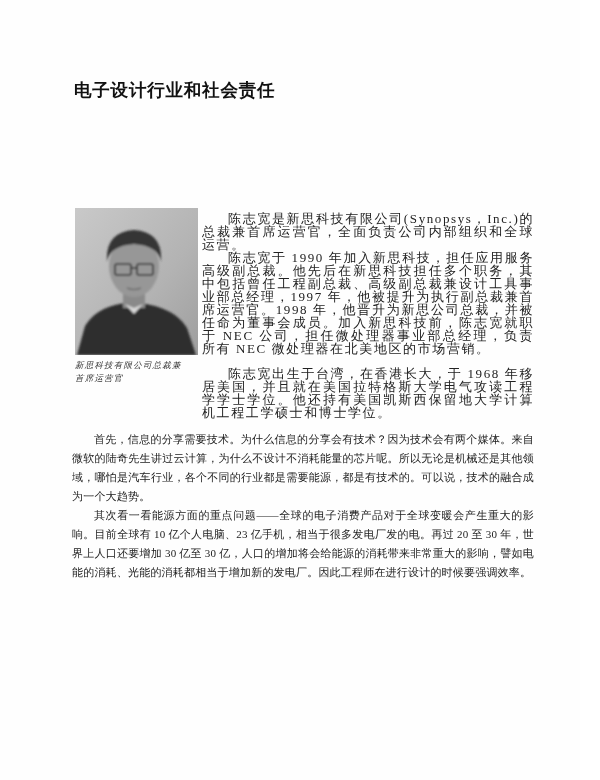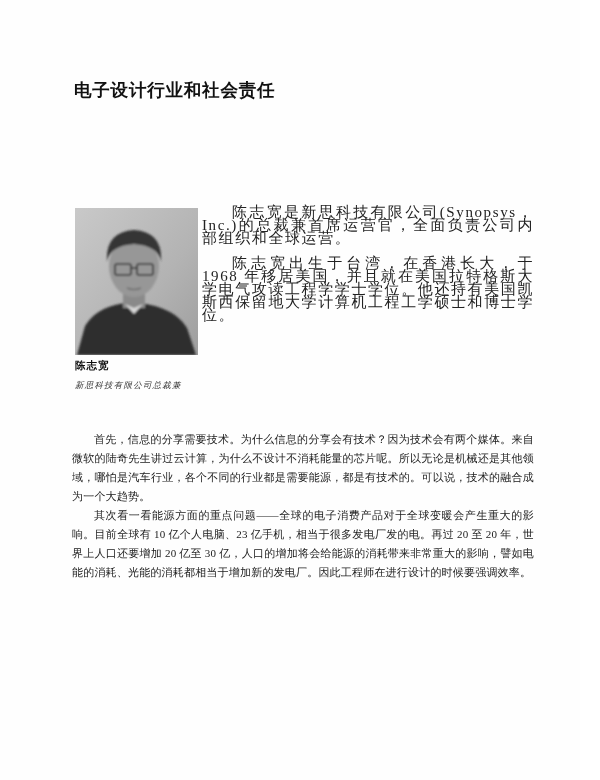--- a/index.html
+++ b/index.html
@@ -35,23 +35,23 @@
     width: 123px;
     height: 147px;
     background: #b9b9b9;
     overflow: hidden;
   }
   .photo svg { display: block; }
   
   .bio {
     position: absolute;
     left: 202px;
-    top: 206px;
+    top: 212px;
     width: 332px;
-    font-size: 15px;
+    font-size: 13px;
     line-height: 13px;
     letter-spacing: 1.6px;
     text-align: justify;
     color: #222;
   }
   .bio p {
     margin: 0;
     text-indent: 2em;
   }
   .bio p.bio-gap { margin-top: 12px; }
@@ -130,26 +130,27 @@
 
         <path d="M52,80 Q59,83 66,80" fill="none" stroke="#6f6f6f" stroke-width="1.4"></path>
 
         <path d="M50,96 L59,106 L68,96 L59,100 Z" fill="#d8d8d8"></path>
       </g>
     </svg>
   </div>
 
   <div class="bio">
     <p>陈志宽是新思科技有限公司(Synopsys，Inc.)的总裁兼首席运营官，全面负责公司内部组织和全球运营。</p>
+    <p>陈志宽于 1990 年加入新思科技，担任应用服务高级副总裁。他先后在新思科技担任多个职务，其中包括曾任工程副总裁、高级副总裁兼设计工具事业部总经理，1997 年，他被提升为执行副总裁兼首席运营官。1998 年，他晋升为新思公司总裁，并被任命为董事会成员。加入新思科技前，陈志宽就职于 NEC 公司，担任微处理器事业部总经理，负责所有 NEC 微处理器在北美地区的市场营销。</p>
     <p class="bio-gap">陈志宽出生于台湾，在香港长大，于 1968 年移居美国，并且就在美国拉特格斯大学电气攻读工程学学士学位。他还持有美国凯斯西保留地大学计算机工程工学硕士和博士学位。</p>
   </div>
 
   <div class="caption">
-    <div class="caption-name">陈志宽</div>
     <div class="caption-role">新思科技有限公司总裁兼</div>
+    <div class="caption-role">首席运营官</div>
   </div>
 
   <div class="article">
     <p>首先，信息的分享需要技术。为什么信息的分享会有技术？因为技术会有两个媒体。来自微软的陆奇先生讲过云计算，为什么不设计不消耗能量的芯片呢。所以无论是机械还是其他领域，哪怕是汽车行业，各个不同的行业都是需要能源，都是有技术的。可以说，技术的融合成为一个大趋势。</p>
-    <p>其次看一看能源方面的重点问题——全球的电子消费产品对于全球变暖会产生重大的影响。目前全球有 10 亿个人电脑、23 亿手机，相当于很多发电厂发的电。再过 20 至 20 年，世界上人口还要增加 20 亿至 30 亿，人口的增加将会给能源的消耗带来非常重大的影响，譬如电能的消耗、光能的消耗都相当于增加新的发电厂。因此工程师在进行设计的时候要强调效率。</p>
+    <p>其次看一看能源方面的重点问题——全球的电子消费产品对于全球变暖会产生重大的影响。目前全球有 10 亿个人电脑、23 亿手机，相当于很多发电厂发的电。再过 20 至 30 年，世界上人口还要增加 30 亿至 30 亿，人口的增加将会给能源的消耗带来非常重大的影响，譬如电能的消耗、光能的消耗都相当于增加新的发电厂。因此工程师在进行设计的时候要强调效率。</p>
   </div>
 
 </div>
 
 </body></html>

